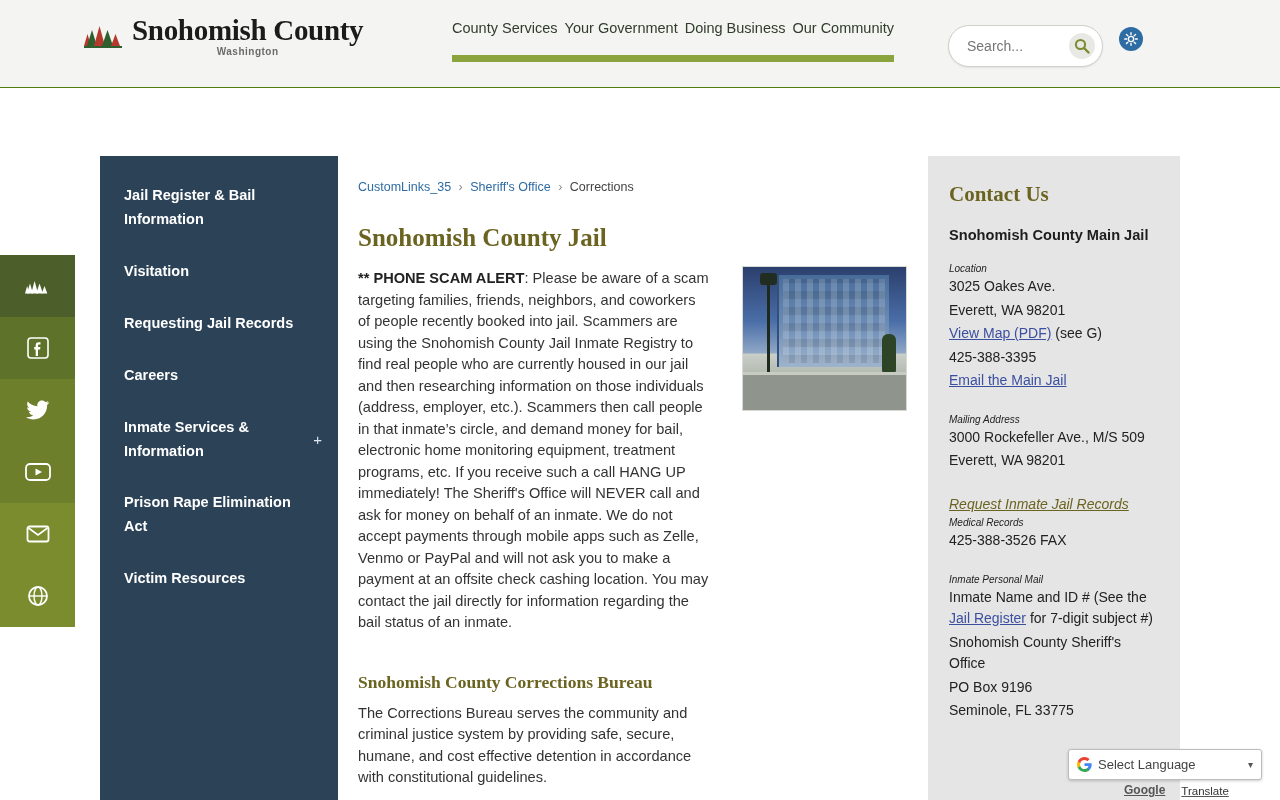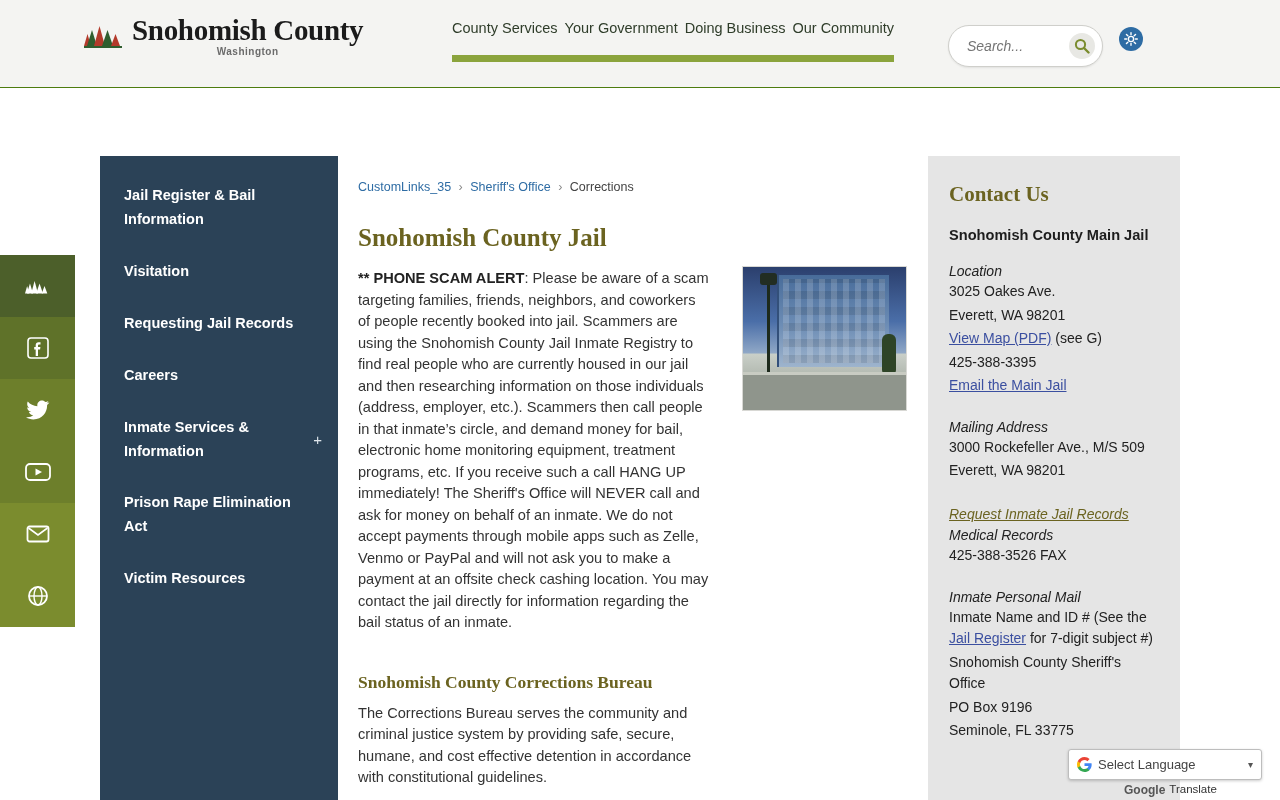--- a/index.html
+++ b/index.html
@@ -51,21 +51,20 @@
     border: 1px solid #cfcfcb; border-radius: 21px;
     background: #fff;
     display: flex; align-items: center;
     box-shadow: 0 1px 2px rgba(0,0,0,.08);
   }
   .searchbox input {
     border: 0; outline: 0; background: transparent;
     margin-left: 16px; width: 90px;
     font-size: 14px; color: #555;
     font-family: "Liberation Sans", sans-serif;
-    font-style: italic;
   }
   .search-ico {
     width: 26px; height: 26px; border-radius: 50%;
     background: #e8e8e4;
     display: flex; align-items: center; justify-content: center;
     margin-left: auto; margin-right: 7px;
   }
   .gear-btn {
     position: absolute; left: 1119px; top: 27px;
     width: 24px; height: 24px; border-radius: 50%;
@@ -175,40 +174,40 @@
     background: #e5e5e5;
     padding: 26px 20px 20px 21px;
   }
   .contact h2 {
     font-family: "Liberation Serif", serif;
     font-size: 21px; color: #6b6320; font-weight: bold; margin: 0 0 20px;
   }
   .contact h3 {
     font-size: 14.6px; color: #1d1d1d; font-weight: bold; margin: 0 0 20px;
   }
-  .contact .it { font-style: italic; font-size: 14px; color: #222; margin-bottom: 2px; }
+  .contact .it { font-style: italic; font-size: 10px; color: #222; margin-bottom: 2px; }
   .contact p { font-size: 14px; line-height: 21.5px; margin: 0 0 2px; color: #222; }
   .contact .gap { height: 20px; }
   .contact a { color: #3b4fa0; text-decoration: underline; cursor: pointer; }
   .contact a.gold { color: #6b6320; font-style: italic; }
   
   .translate {
     position: absolute; left: 1068px; top: 749px;
     width: 194px; height: 31px;
     background: #fff; border: 1px solid #bdbdbd; border-radius: 3px;
     display: flex; align-items: center; padding: 0 8px;
     font-size: 13px; color: #444;
     box-shadow: 0 1px 3px rgba(0,0,0,.2);
   }
   .g-dot { font-weight: bold; font-size: 15px; margin-right: 6px; }
   .translate .caret { margin-left: auto; font-size: 10px; color: #555; }
   .translate-foot {
     position: absolute; left: 1124px; top: 783px;
     font-size: 11.5px; color: #555;
-    display: flex; align-items: flex-start; gap: 4px;
+    display: flex; align-items: flex-end; gap: 16px; text-decoration: underline;
   }
   .translate-foot .g { font-weight: bold; font-size: 12px; }
   .translate-foot .t { color: #333; }
   svg { display: block; }
 </style>
 </head>
 <body>
 
 <div class="header">
 

